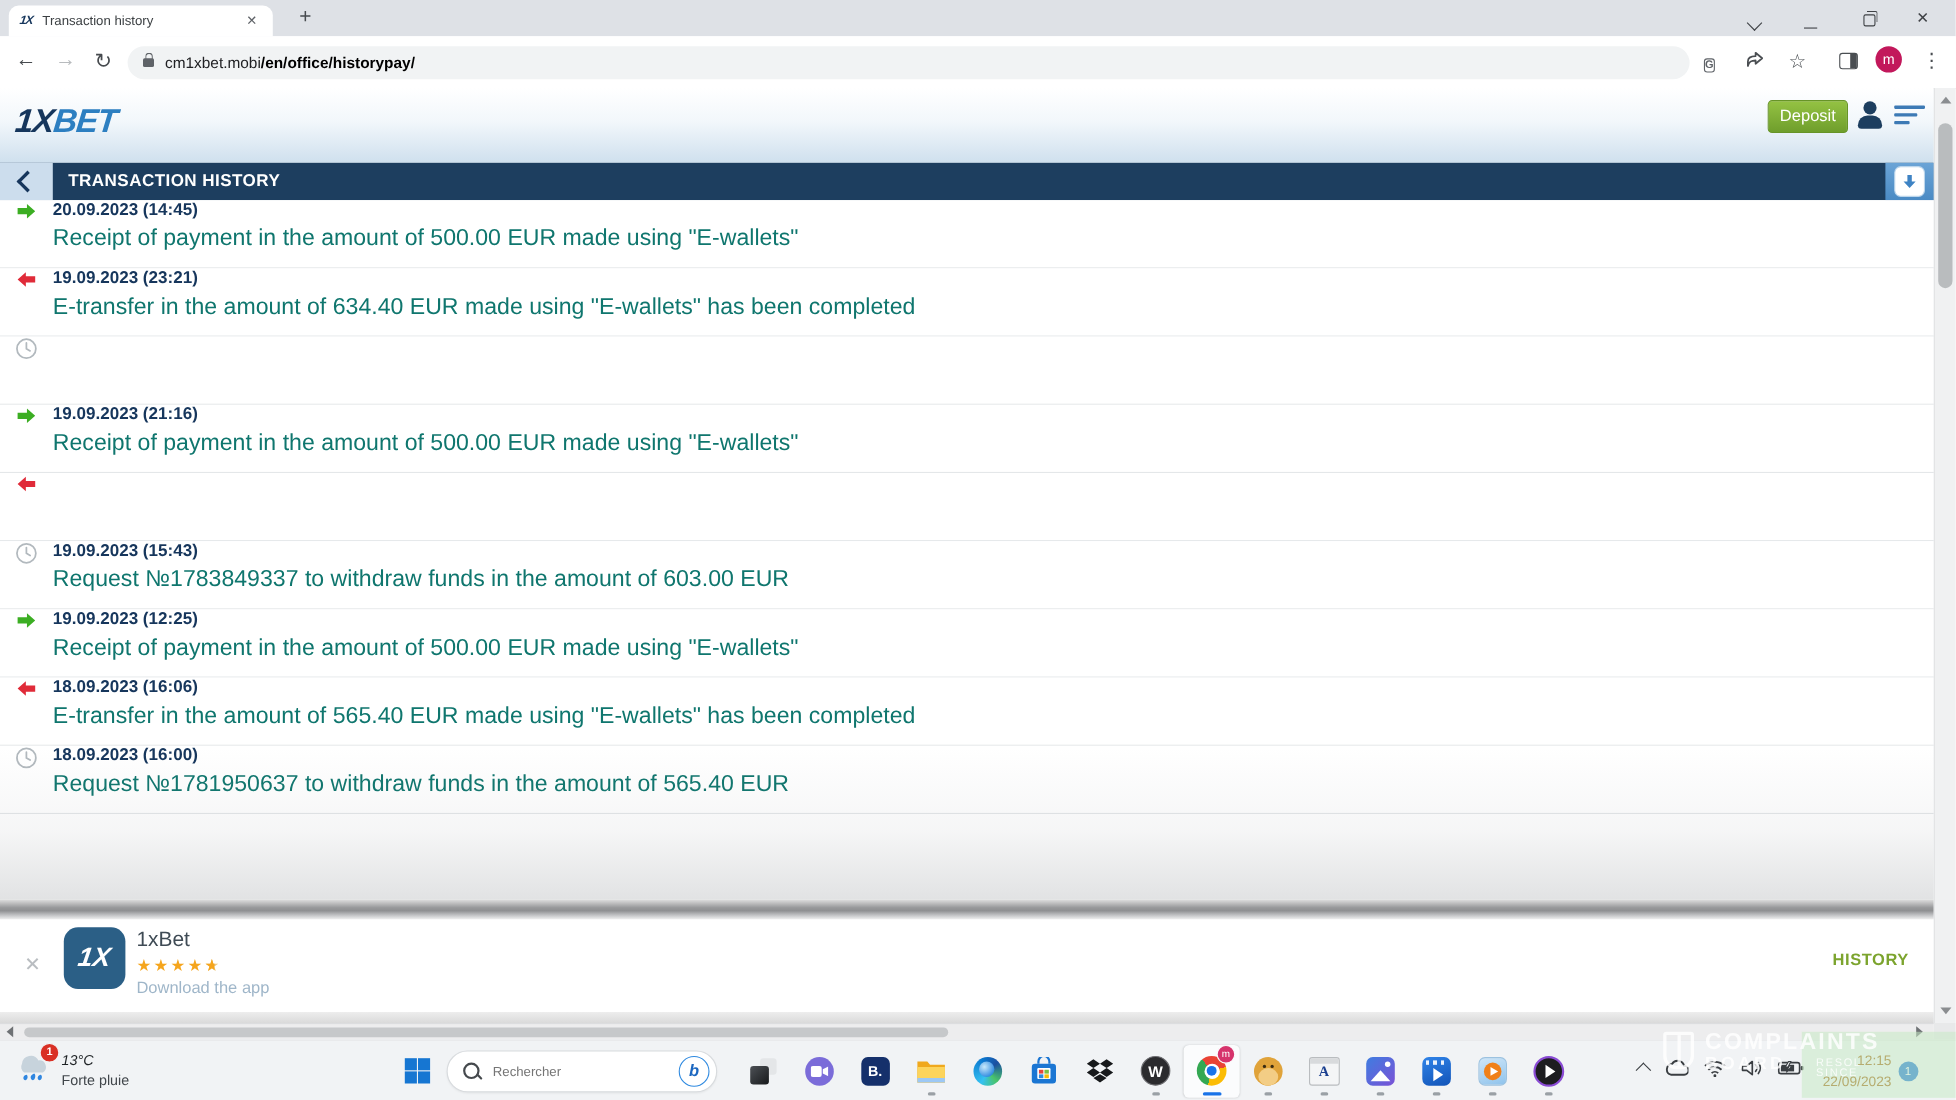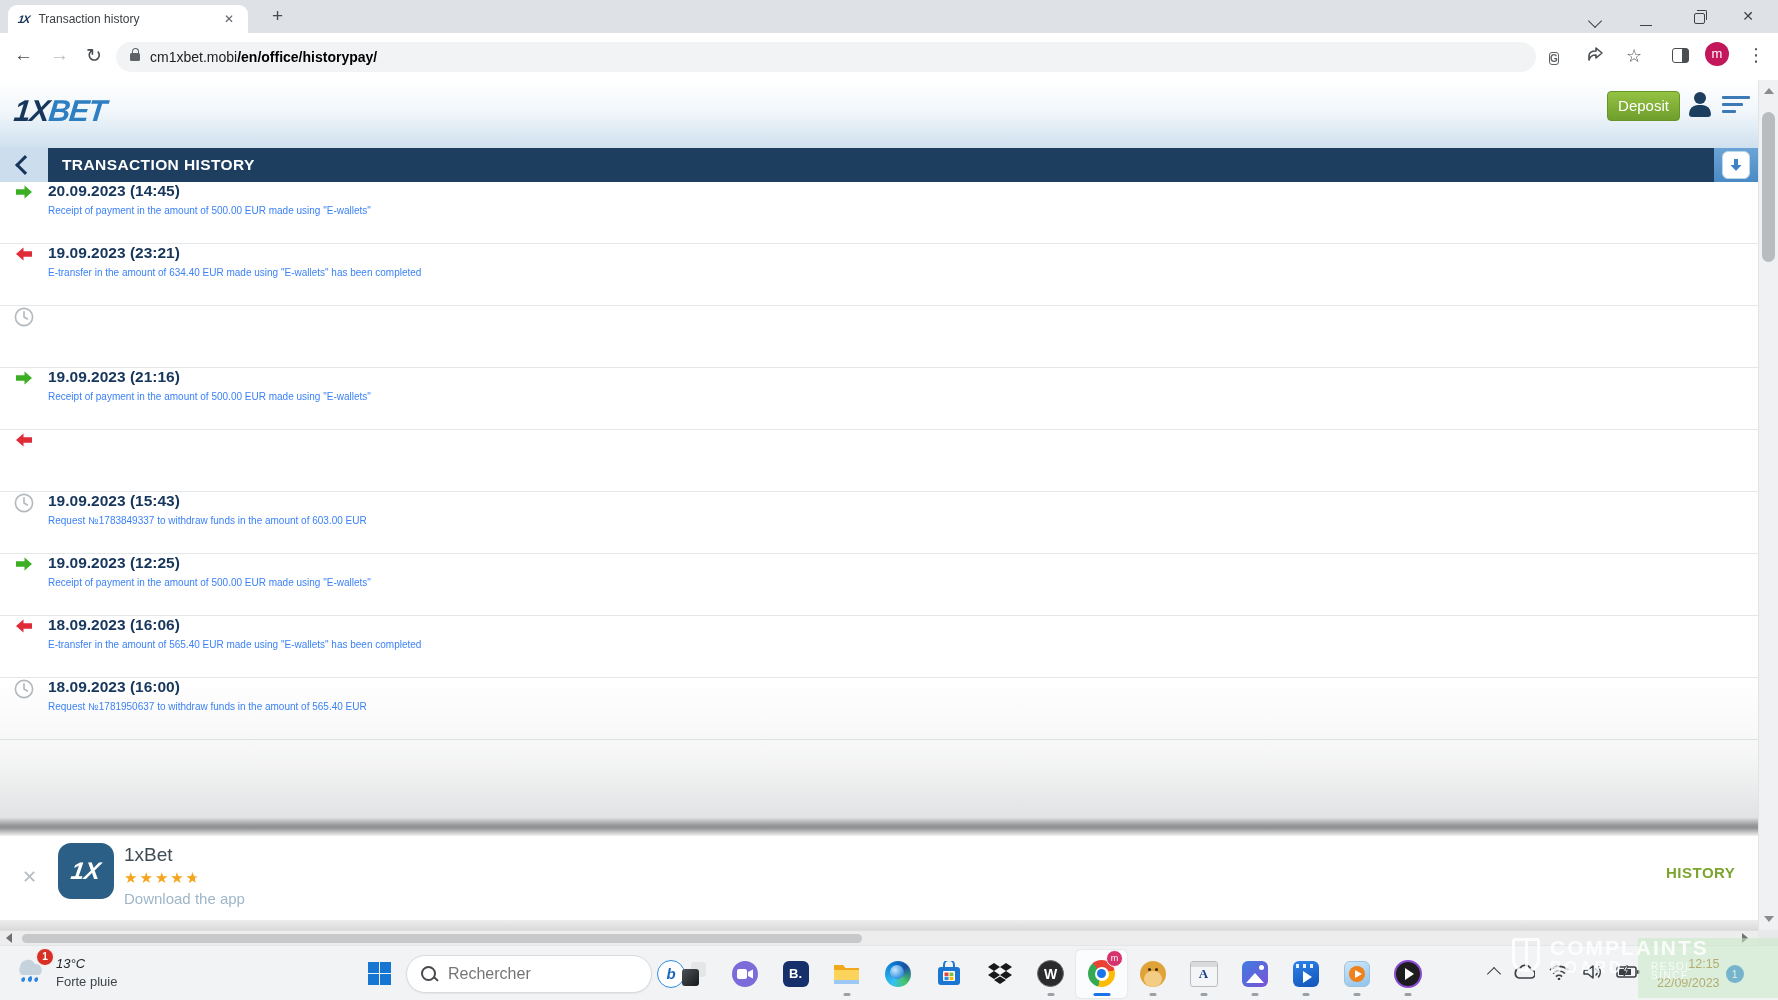--- a/index.html
+++ b/index.html
@@ -75,21 +75,21 @@
 
   
   .tx-list{position:absolute;top:182px;left:0;width:1758px;}
   .tx-row{height:61px;border-bottom:1px solid #e4e7e9;display:flex;background:#fff;}
   .tx-icon{width:48px;display:flex;justify-content:center;}
   .tx-icon svg{display:none;}
   .t-deposit .i-dep{display:block;}
   .t-withdrawal .i-wd{display:block;}
   .t-pending .i-pend{display:block;}
   .tx-date{font-size:15.5px;font-weight:bold;color:#16365c;margin-bottom:5px;}
-  .tx-desc{font-size:10px;color:#3b82f6;}
+  .tx-desc{font-size:21px;color:#0f766e;}
 
   .fade-shadow{position:absolute;top:680px;left:0;width:1758px;height:138px;pointer-events:none;
       background:linear-gradient(180deg,rgba(120,125,130,0) 0%,rgba(120,125,130,.07) 55%,rgba(120,125,130,.22) 100%);}
   .strip-shadow{position:absolute;top:818px;left:0;width:1758px;height:18px;
       background:linear-gradient(180deg,#dcdcdc 0%,#97989a 40%,#8f9092 55%,#c7c8ca 80%,#f2f2f2 100%);}
 
   
   .app-banner{position:absolute;top:836px;left:0;width:1758px;height:84px;background:#fff;}
   .banner-close{position:absolute;left:22px;top:30px;font-size:18px;color:#b9bdc1;}
   .app-icon{position:absolute;left:58px;top:7px;width:56px;height:56px;border-radius:13px;background:#2b5f86;
@@ -127,21 +127,21 @@
       color:#fff;font-size:10px;font-weight:bold;text-align:center;line-height:16px;border:1.5px solid #f1f3f5;}
   .tb-center{position:absolute;left:352px;top:0;height:55px;display:flex;align-items:center;}
   .cell{width:51px;height:48px;display:flex;align-items:center;justify-content:center;position:relative;}
   .cell .dot{position:absolute;bottom:2px;left:50%;transform:translateX(-50%);width:7px;height:3px;border-radius:2px;background:#9aa0a5;}
   .cell.active{background:#fbfcfd;border-radius:5px;box-shadow:0 0 2px rgba(0,0,0,.15);}
   .cell.active .dot{width:17px;background:#1a73e8;}
   .start-cell{width:54px;}
   .search-pill{width:246px;height:38px;border-radius:19px;background:#fff;border:1px solid #d8dbde;
       display:flex;align-items:center;padding:0 6px 0 14px;box-sizing:border-box;margin-right:16px;
       box-shadow:0 1px 2px rgba(0,0,0,.06);}
-  .search-pill input{border:none;outline:none;flex:1;font-size:16px;color:#5f6368;background:transparent;margin-left:10px;
+  .search-pill input{border:none;outline:none;flex:1;font-size:12px;color:#5f6368;background:transparent;margin-left:10px;
       font-family:"Liberation Sans",sans-serif;}
   .mag{width:11px;height:11px;border:2px solid #45494d;border-radius:50%;position:relative;flex:none;}
   .mag:after{content:"";position:absolute;left:10px;top:10px;width:6px;height:2px;background:#45494d;transform:rotate(45deg);border-radius:1px;}
   .bing{width:26px;height:26px;border-radius:50%;background:#fff;border:1.5px solid #2f8ae0;color:#1b67c0;
       font-weight:bold;font-size:15px;font-style:italic;text-align:center;line-height:25px;flex:none;}
   .taskview{width:24px;height:24px;position:relative;}
   .taskview:before{content:"";position:absolute;right:0;top:0;width:15px;height:15px;background:#e4e6e8;border-radius:3px;}
   .taskview:after{content:"";position:absolute;left:0;bottom:0;width:17px;height:17px;background:linear-gradient(135deg,#4d5156,#17191b);border-radius:3px;}
   .chat{width:26px;height:26px;border-radius:50%;background:#7b6cd9;display:flex;align-items:center;justify-content:center;}
   .booking{width:26px;height:26px;border-radius:6px;background:#15306b;color:#fff;font-weight:bold;font-size:13px;

